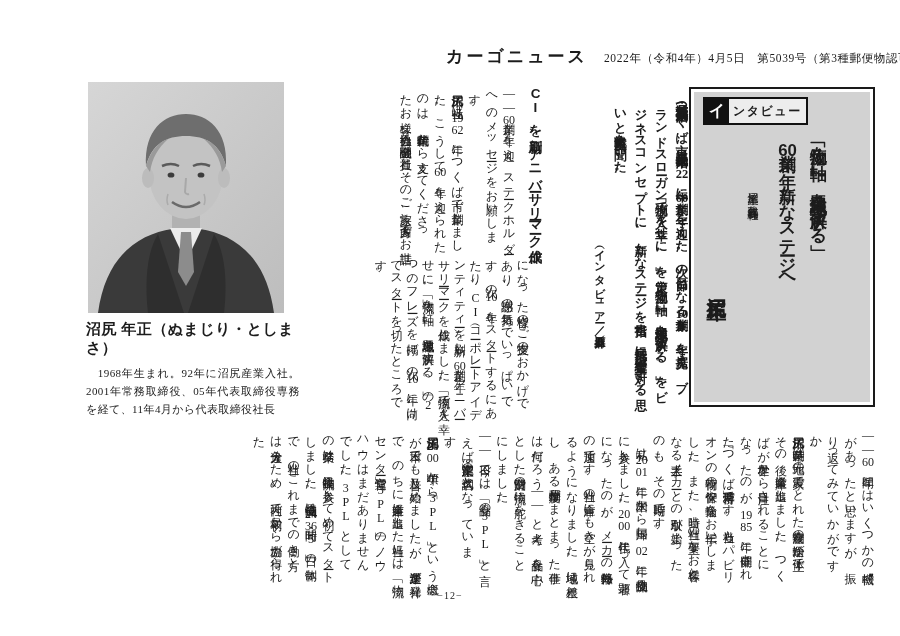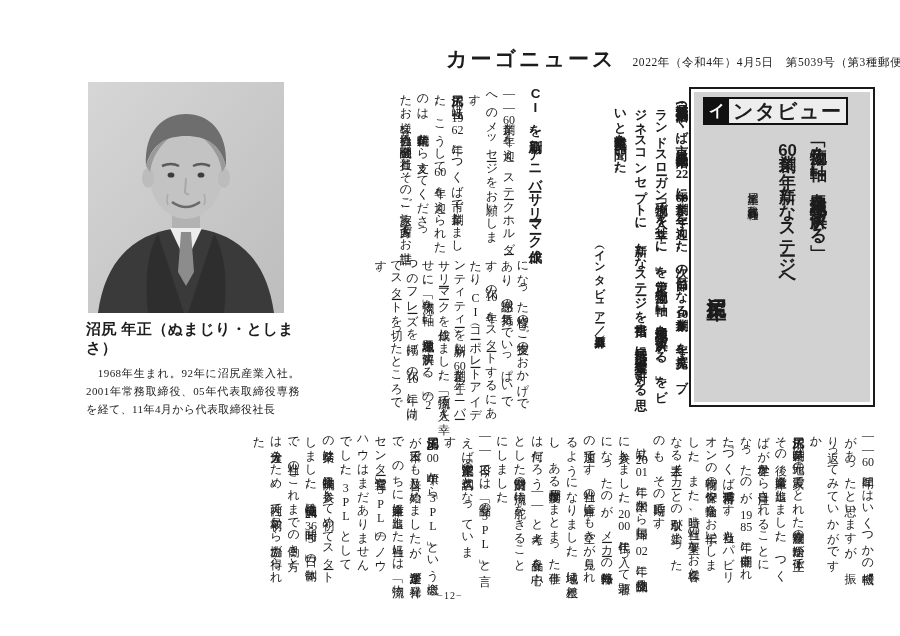--- a/index.html
+++ b/index.html
@@ -10,21 +10,21 @@
   }
   .sans { font-family:"Liberation Sans","DejaVu Sans",sans-serif; }
 
   
   .v { writing-mode:vertical-rl; text-orientation:upright; }
   .tcy { text-combine-upright:all; }
   .v p { margin:0; }
 
   
   #header { position:absolute; top:45px; left:446px; display:flex; align-items:baseline; gap:16px; white-space:nowrap; }
-  .pub-name { font-size:21px; font-weight:bold; letter-spacing:3px; }
+  .pub-name { font-size:17px; font-weight:bold; letter-spacing:3px; }
   .issue { font-size:11.5px; letter-spacing:0.6px; }
 
   
   #photo { position:absolute; left:88px; top:82px; width:196px; height:231px; }
   #photo svg { display:block; }
 
   
   #caption { position:absolute; left:86px; top:320px; width:214px; }
   .cap-name { font-size:15px; font-weight:bold; letter-spacing:0.5px; }
   .cap-bio { font-size:11px; line-height:1.62; margin-top:7px; letter-spacing:0.4px; text-align:justify; }
@@ -49,21 +49,21 @@
   #bottom { position:absolute; left:74px; top:428px; width:802px; height:149px;
             font-size:12px; line-height:17.4px; }
 
   
   #hbox { position:absolute; left:689px; top:87px; width:186px; height:320px;
           border:2px solid #1a1a1a; background:#ffffff; padding:3px; box-sizing:border-box; }
   #hbox-inner { position:relative; width:100%; height:100%; }
   #badge { position:absolute; top:5px; left:9px; display:flex; border:2px solid #111; line-height:1; }
   #badge-first { width:24px; height:24px; display:flex; align-items:center; justify-content:center;
                  font-weight:bold; font-size:16px; }
-  #badge-rest { display:flex; align-items:center; padding:0 4px; font-weight:bold; font-size:20px; letter-spacing:1.5px; }
+  #badge-rest { display:flex; align-items:center; padding:0 4px; font-weight:bold; font-size:12px; letter-spacing:1.5px; }
   #headline { position:absolute; top:44px; right:36px; height:264px; }
   .h-main { font-family:"Liberation Sans","DejaVu Sans",sans-serif; font-weight:bold;
             font-size:17px; letter-spacing:-1px; line-height:31px; }
   .h-main-2 { padding-top:6px; margin-left:2px; }
   .h-sub { font-size:11px; letter-spacing:0.5px; padding-top:48px; line-height:24px; margin:0 7px; }
   .h-name { font-size:20px; letter-spacing:2px; padding-top:146px; line-height:34px; font-weight:600; }
   .h-shi { font-size:11px; letter-spacing:0; }
   .h-shi::before { content:"\00a0"; font-size:4px; }
 
   

